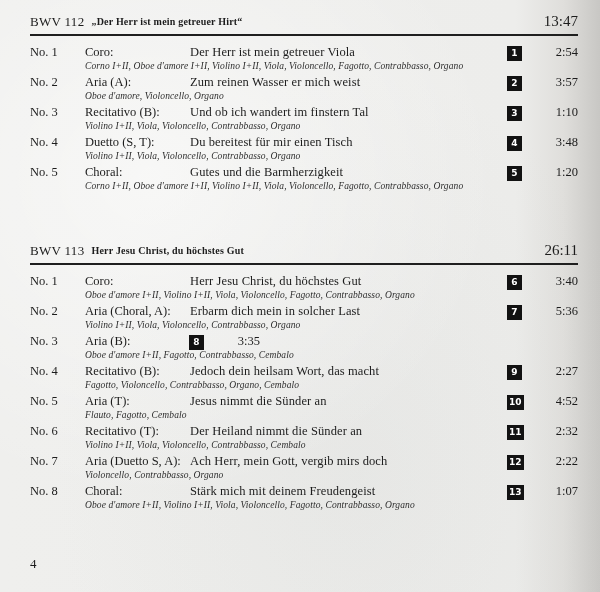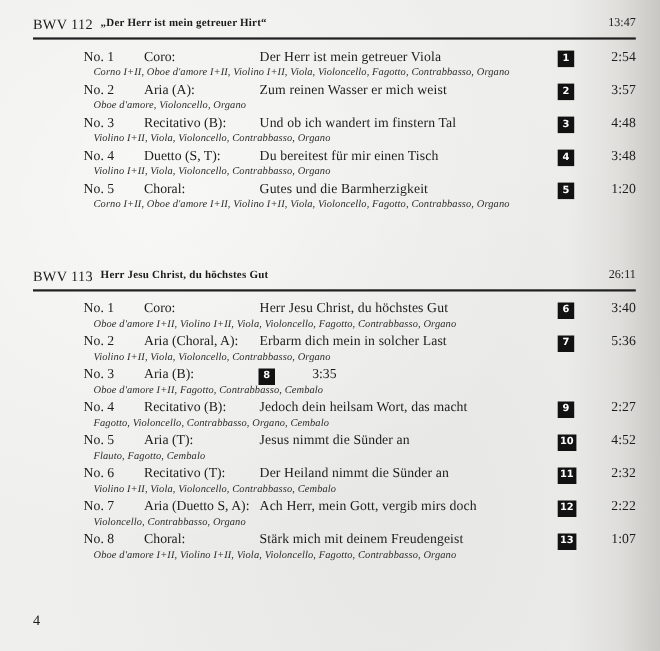--- a/index.html
+++ b/index.html
@@ -17,26 +17,26 @@
   .content { padding: 12px 22px 0 30px; }
 
   .sec-head {
     display: flex; align-items: flex-end;
     line-height: 19px;
     padding-bottom: 3px;
     border-bottom: 2px solid #1f1f1f;
   }
   .bwv { font-size: 13px; letter-spacing: 0.3px; white-space: nowrap; }
   .sec-title { font-weight: bold; font-size: 10px; margin-left: 7px; letter-spacing: 0.2px; }
-  .sec-time { margin-left: auto; font-size: 11px; }
+  .sec-time { margin-left: auto; font-size: 15px; }
 
   .tracks { padding-top: 7px; }
   .track-row { height: 29px; margin-bottom: 1px; }
   .main { display: flex; align-items: baseline; line-height: 16px; }
-  .c-no    { width: 55px;  font-size: 12.5px; flex: 0 0 auto; margin-left: 46px; }
+  .c-no    { width: 55px;  font-size: 12.5px; flex: 0 0 auto; }
   .c-type  { width: 105px; font-size: 12.5px; flex: 0 0 auto; }
   .c-title { flex: 1 1 auto; font-size: 12.5px; letter-spacing: 0.1px; }
   .c-track { width: 28px; flex: 0 0 auto; }
   .tbox {
     display: inline-block;
     min-width: 11px; height: 13px; padding: 0 1px;
     background: #121212; color: #ffffff;
     font-family: "DejaVu Sans", "Liberation Sans", sans-serif;
     font-size: 9px; font-weight: bold;
     text-align: center; line-height: 13px;
@@ -94,21 +94,21 @@
           </div>
           <div class="instr">Oboe d'amore, Violoncello, Organo</div>
         </div>
 
         <div class="track-row">
           <div class="main">
             <span class="c-no">No. 3</span>
             <span class="c-type">Recitativo (B):</span>
             <span class="c-title">Und ob ich wandert im finstern Tal</span>
             <span class="c-track"><span class="tbox">3</span></span>
-            <span class="c-time">4:48</span>
+            <span class="c-time">1:10</span>
           </div>
           <div class="instr">Violino I+II, Viola, Violoncello, Contrabbasso, Organo</div>
         </div>
 
         <div class="track-row">
           <div class="main">
             <span class="c-no">No. 4</span>
             <span class="c-type">Duetto (S, T):</span>
             <span class="c-title">Du bereitest für mir einen Tisch</span>
             <span class="c-track"><span class="tbox">4</span></span>

